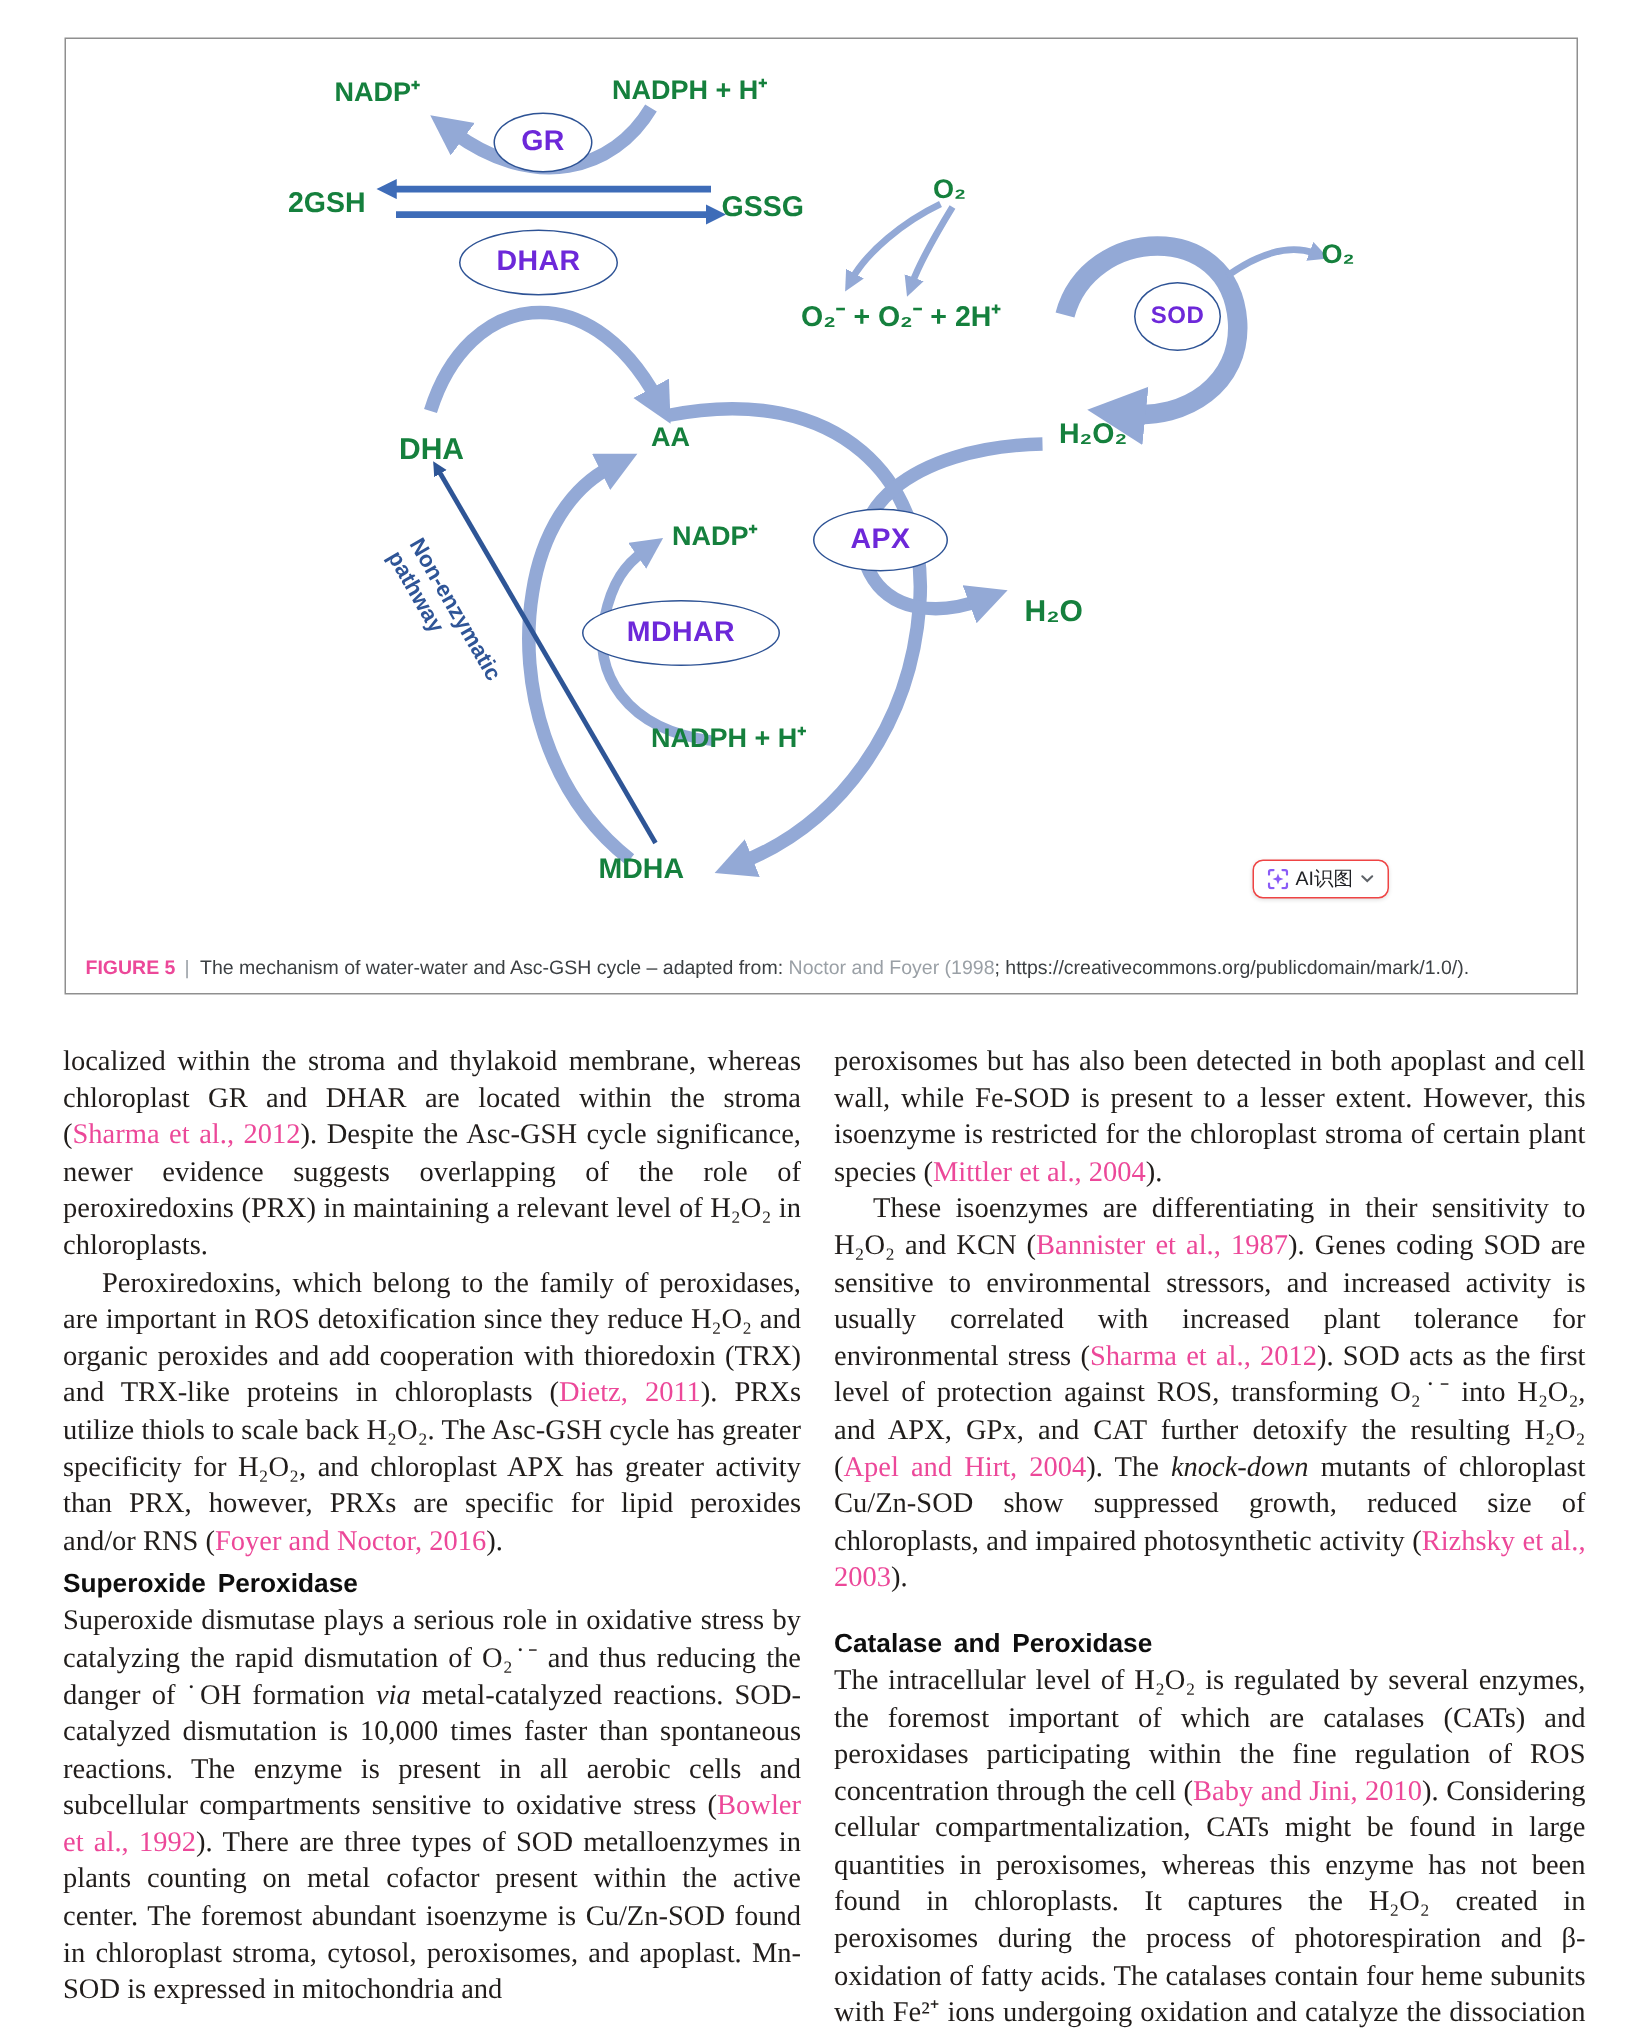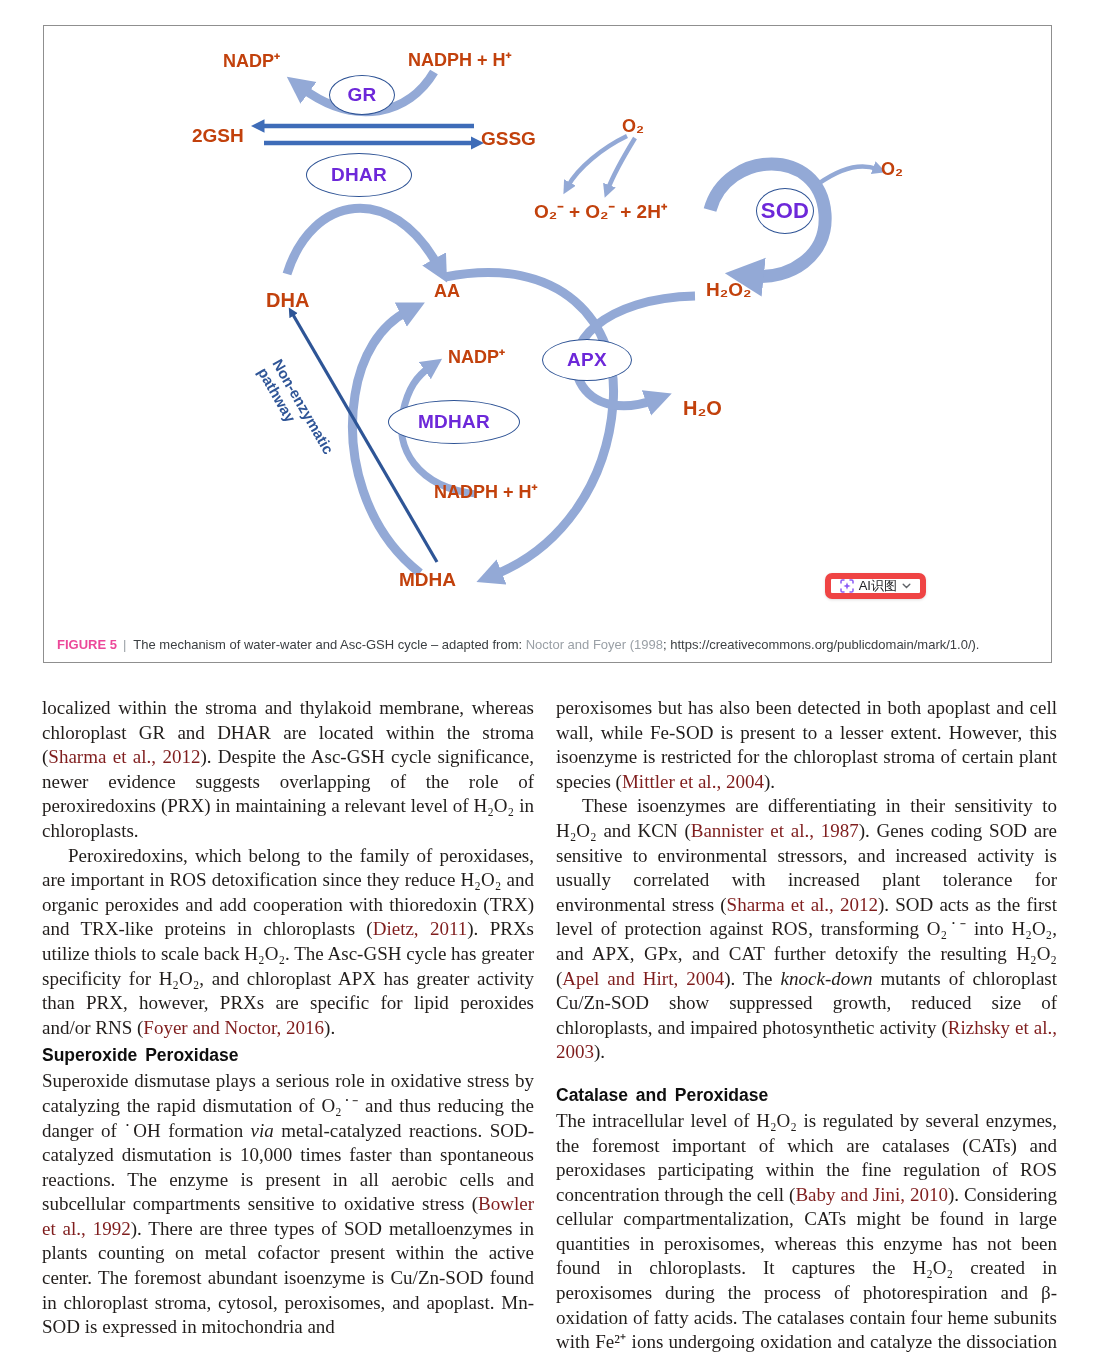--- a/index.html
+++ b/index.html
@@ -5,52 +5,52 @@
   html,body{margin:0;padding:0;background:#fff;}
   .page{position:relative;width:1100px;height:1357px;background:#ffffff;overflow:hidden;
         font-family:"Liberation Serif",serif;}
 
   
   .figure-box{position:absolute;left:43px;top:25px;width:1009px;height:638px;
               border:1.5px solid #8f8f8f;box-sizing:border-box;background:#fff;margin:0;}
   .diagram{position:absolute;left:0;top:0;width:1006px;height:595px;}
   .arrows{position:absolute;left:0;top:0;}
   .diag-label{position:absolute;font-family:"Liberation Sans",sans-serif;font-weight:700;
-              color:#c2410c;white-space:nowrap;line-height:1.05;}
+              color:#15803d;white-space:nowrap;line-height:1.05;}
   .enzyme{position:absolute;border:1.7px solid #2e5395;border-radius:50%;background:#fff;
           display:flex;align-items:center;justify-content:center;
           font-family:"Liberation Sans",sans-serif;font-weight:700;color:#6d28d9;
           letter-spacing:.3px;box-sizing:border-box;}
   .pathway-label{position:absolute;left:240px;top:330px;transform:rotate(60deg);
                  transform-origin:0 0;font-family:"Liberation Sans",sans-serif;
                  font-weight:700;font-size:15px;line-height:17px;color:#2f5597;}
   .pathway-label span{display:block;}
 
   
   .ai-btn{position:absolute;right:124px;bottom:22px;height:26px;display:inline-flex;
           align-items:center;gap:5px;padding:0 9px;background:#fff;
-          border:6px solid #ef4444;border-radius:7px;box-shadow:0 1px 3px rgba(0,0,0,.13);
+          border:1px solid #ef4444;border-radius:7px;box-shadow:0 1px 3px rgba(0,0,0,.13);
           font-family:"Liberation Sans",sans-serif;font-size:13px;color:#202124;cursor:pointer;}
 
   
   .caption{position:absolute;left:13px;right:8px;bottom:9px;
            font-family:"Liberation Sans",sans-serif;font-size:13px;line-height:16px;
            color:#3c4043;white-space:nowrap;}
   .caption b{color:#ec4899;font-weight:700;}
   .cap-div{color:#9aa0a6;margin:0 7px 0 6px;}
   .caption .cite{color:#9aa0a6;}
 
   
   .col{position:absolute;top:696px;font-size:19px;line-height:24.6px;color:#211d1b;
        text-align:justify;}
   .col-left{left:42px;width:492px;}
   .col-right{left:556px;width:501px;}
   .body-p{margin:0;}
   .indent{text-indent:26px;}
-  .cite{color:#7f1d1d;}
+  .cite{color:#ec4899;}
   .it{font-style:italic;}
   h2.sec{font-family:"Liberation Sans",sans-serif;font-size:23px;line-height:25px;
          color:#0e0e0e;margin:21px 0 2px;text-align:left;letter-spacing:-.2px;}
   h3.sub{font-family:"Liberation Sans",sans-serif;font-size:17.5px;line-height:20px;
          color:#0e0e0e;margin:5px 0 4px;text-align:left;word-spacing:3px;}
   h3.sub2{margin-top:20px;}
 </style>
 </head>
 <body>
 
@@ -109,21 +109,21 @@
           <span class="diag-label" style="left: 837px; top: 134px; font-size: 18px;">O₂</span>
           <span class="diag-label" style="left: 662px; top: 254px; font-size: 19px;">H₂O₂</span>
           <span class="diag-label" style="left: 404px; top: 322px; font-size: 18px;">NADP⁺</span>
           <span class="diag-label" style="left: 639px; top: 372px; font-size: 20px;">H₂O</span>
           <span class="diag-label" style="left: 390px; top: 457px; font-size: 18px;">NADPH + H⁺</span>
           <span class="diag-label" style="left: 355px; top: 544px; font-size: 19px;">MDHA</span>
         </div>
       <div id="diag-enzymes">
           <div class="enzyme" style="left: 285px; top: 49px; width: 66px; height: 40px; font-size: 19px;">GR</div>
           <div class="enzyme" style="left: 262px; top: 127px; width: 106px; height: 44px; font-size: 19px;">DHAR</div>
-          <div class="enzyme" style="left: 712px; top: 162px; width: 58px; height: 46px; font-size: 22px;">SOD</div>
+          <div class="enzyme" style="left: 712px; top: 162px; width: 58px; height: 46px; font-size: 16px;">SOD</div>
           <div class="enzyme" style="left: 498px; top: 313px; width: 90px; height: 42px; font-size: 19px;">APX</div>
           <div class="enzyme" style="left: 344px; top: 374px; width: 132px; height: 44px; font-size: 19px;">MDHAR</div>
         </div>
 
       <div class="pathway-label">
         <span>Non-enzymatic</span>
         <span>pathway</span>
       </div>
 
       <button class="ai-btn">

